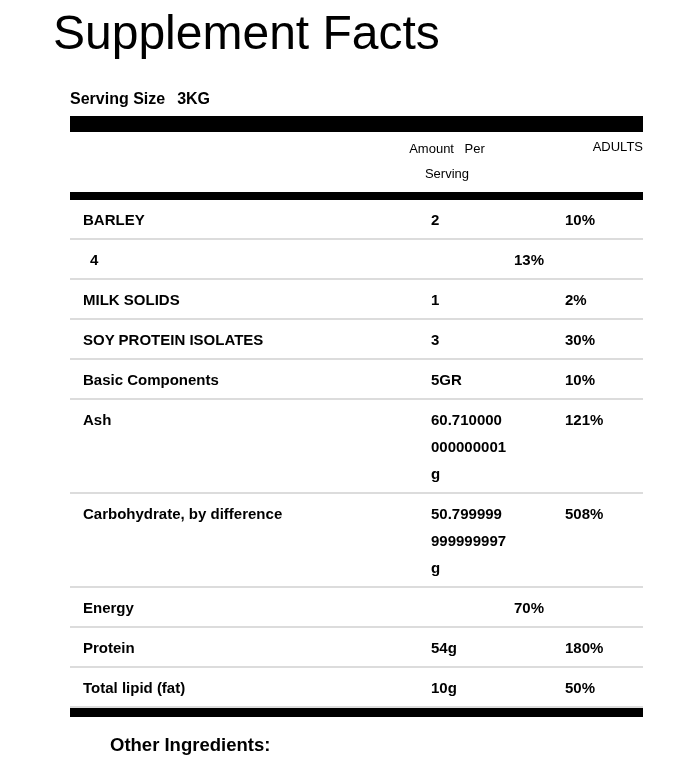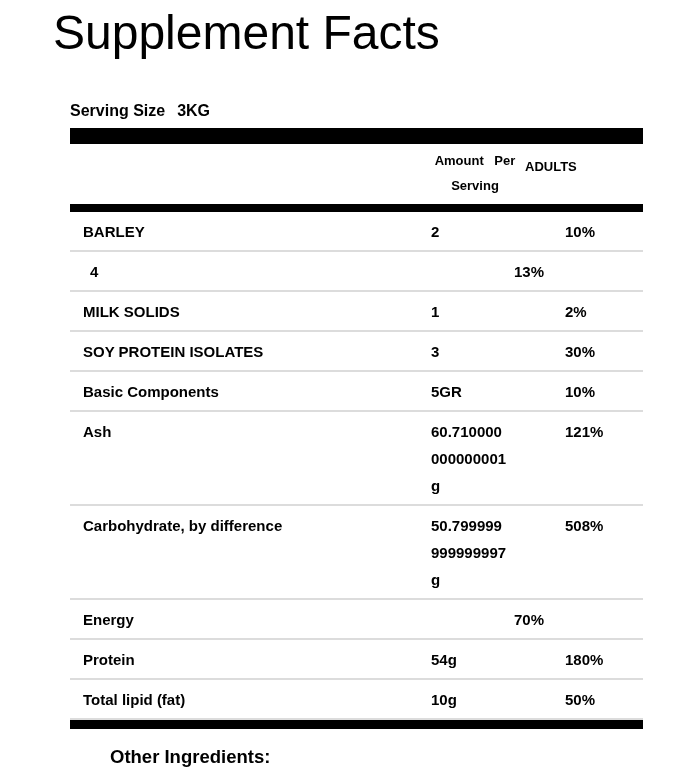--- a/index.html
+++ b/index.html
@@ -34,51 +34,50 @@
     left: 70px;
     top: 88px;
     width: 573px;
   }
   .serving {
     height: 28px;
     box-sizing: border-box;
     padding-top: 2px;
     font-size: 16px;
     font-weight: 700;
-    margin-top: 12px;
   }
   .serving .serving-value {
     margin-left: 12px;
   }
   .bar {
     width: 100%;
     background: #000000;
   }
   .bar-thick { height: 16px; }
   .bar-mid   { height: 8px; }
   .bar-bottom{ height: 9px; }
   .header-row {
     height: 60px;
     box-sizing: border-box;
     padding-top: 4px;
     display: grid;
     grid-template-columns: 1fr 100px 118px;
     font-size: 13px;
-    font-weight: 700;
+    font-weight: 400;
+    gap: 28px;
   }
   .amount-header {
     text-align: center;
     line-height: 25px;
     word-spacing: 7px;
   }
   .amount-header .hdr-line2 { word-spacing: normal; }
   .percent-header {
-    text-align: left;
+    text-align: right;
     line-height: 22px;
-    margin-top: 8px;
   }
   .rows { width: 100%; }
   .row {
     display: grid;
     grid-template-columns: 1fr 96px 44px 78px;
     padding: 5.5px 0;
     border-bottom: 2px solid #dcdcdc;
     font-size: 15px;
     font-weight: 700;
     line-height: 27px;

